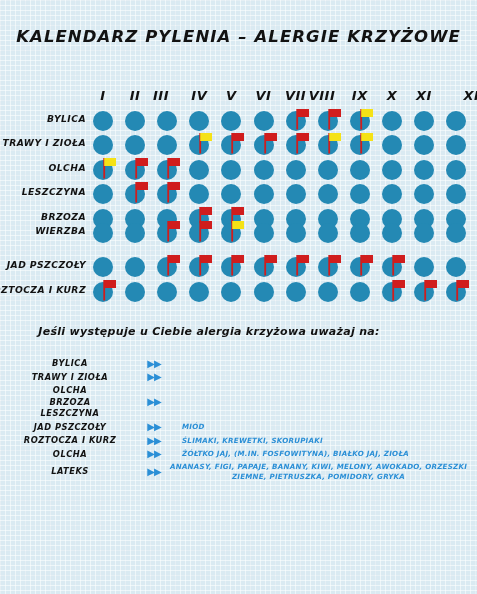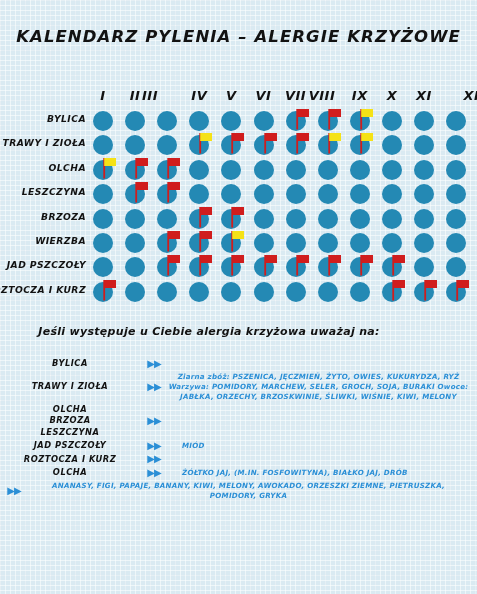--- a/index.html
+++ b/index.html
@@ -187,21 +187,21 @@
 <body>
 
 <div id="page">
 
   <div class="title">KALENDARZ PYLENIA – ALERGIE KRZYŻOWE</div>
 
   <div class="calendar">
     <div class="month-head">
         <div class="month-label" style="left: 0px;">I</div>
         <div class="month-label" style="left: 32.1px;">II</div>
-        <div class="month-label" style="left: 47px;">III</div>
+        <div class="month-label" style="left: 58px;">III</div>
         <div class="month-label" style="left: 96.3px;">IV</div>
         <div class="month-label" style="left: 128.4px;">V</div>
         <div class="month-label" style="left: 160.5px;">VI</div>
         <div class="month-label" style="left: 192.6px;">VII</div>
         <div class="month-label" style="left: 219px;">VIII</div>
         <div class="month-label" style="left: 256.8px;">IX</div>
         <div class="month-label" style="left: 288.9px;">X</div>
         <div class="month-label" style="left: 321px;">XI</div>
         <div class="month-label" style="left: 371px;">XII</div>
       </div>
@@ -458,21 +458,21 @@
           <div class="cell" style="left: 376.9px;">
             <div class="dot"></div>
           </div>
           <div class="cell" style="left: 409px;">
             <div class="dot"></div>
           </div>
           <div class="cell" style="left: 441.1px;">
             <div class="dot"></div>
           </div>
         </div>
-        <div class="row" style="top: 122px;">
+        <div class="row" style="top: 112px;">
           <div class="row-label">WIERZBA</div>
           <div class="cell" style="left: 88px;">
             <div class="dot"></div>
           </div>
           <div class="cell" style="left: 120.1px;">
             <div class="dot"></div>
           </div>
           <div class="cell" style="left: 152.2px;">
             <div class="dot"></div>
             <div class="flag"><svg width="18" height="24" viewBox="0 0 18 24">
@@ -648,41 +648,42 @@
   <div class="section-head">Jeśli występuje u Ciebie alergia krzyżowa uważaj na:</div>
 
   <div class="adv-list">
       <div class="adv-row">
         <div class="adv-name">BYLICA</div>
         <div class="adv-arrow">▶▶</div>
       </div>
       <div class="adv-row">
         <div class="adv-name">TRAWY I ZIOŁA</div>
         <div class="adv-arrow">▶▶</div>
-        <div class="adv-text">Ziarna zbóż: PSZENICA, JĘCZMIEŃ, ŻYTO, OWIES, KUKURYDZA, RYŻ Warzywa: POMIDORY, MARCHEW, SELER, GROCH, SOJA, BURAKI Owoce: JABŁKA, ORZECHY, BRZOSKWINIE, ŚLIWKI, WIŚNIE, KIWI, MELONY</div>
       </div>
       <div class="adv-row">
         <div class="adv-name">OLCHA
 BRZOZA
 LESZCZYNA</div>
         <div class="adv-arrow">▶▶</div>
       </div>
       <div class="adv-row">
         <div class="adv-name">JAD PSZCZOŁY</div>
         <div class="adv-arrow">▶▶</div>
         <div class="adv-text left">MIÓD</div>
       </div>
       <div class="adv-row">
         <div class="adv-name">ROZTOCZA I KURZ</div>
         <div class="adv-arrow">▶▶</div>
+        <div class="adv-text left">ŚLIMAKI, KREWETKI, SKORUPIAKI</div>
       </div>
       <div class="adv-row">
         <div class="adv-name">OLCHA</div>
         <div class="adv-arrow">▶▶</div>
-        <div class="adv-text left">ŻÓŁTKO JAJ, (M.IN. FOSFOWITYNA), BIAŁKO JAJ, DRÓB</div>
+        <div class="adv-text left">ŻÓŁTKO JAJ, (M.IN. FOSFOWITYNA), BIAŁKO JAJ, ZIOŁA</div>
       </div>
       <div class="adv-row">
+        <div class="adv-name">LATEKS</div>
         <div class="adv-arrow">▶▶</div>
         <div class="adv-text">ANANASY, FIGI, PAPAJE, BANANY, KIWI, MELONY, AWOKADO, ORZESZKI ZIEMNE, PIETRUSZKA, POMIDORY, GRYKA</div>
       </div>
     </div>
 
 </div>
 
 </body></html>

